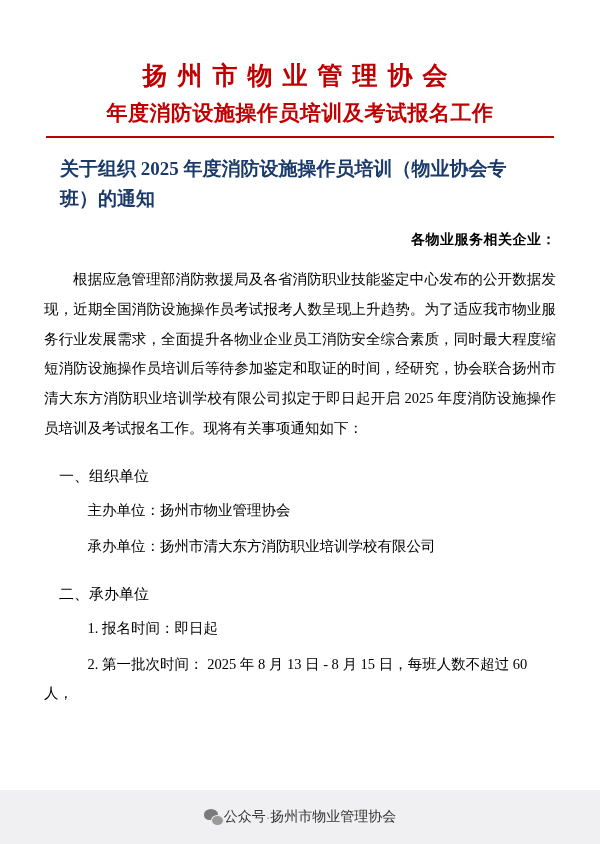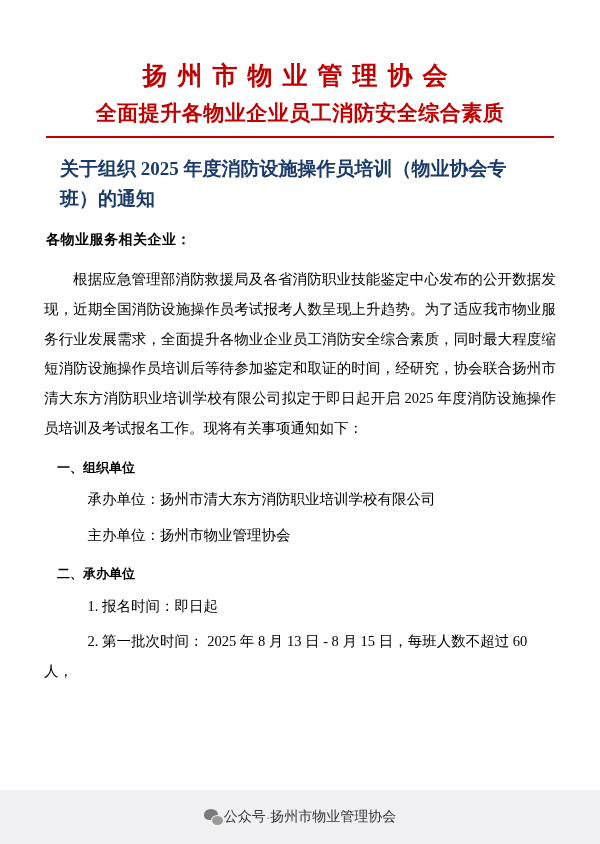--- a/index.html
+++ b/index.html
@@ -58,36 +58,37 @@
     text-align: left;
     line-height: 1.55;
     margin: 0 16px 18px 16px;
   }
 
   .addressee {
     font-weight: bold;
     font-size: 14px;
     margin: 0 0 12px 2px;
     letter-spacing: 0.5px;
+    text-align: right;
   }
 
   .body-par {
     font-size: 14.5px;
     line-height: 2.05;
     text-align: justify;
     text-justify: inter-ideograph;
     text-indent: 2em;
     margin: 16px 0 10px 0;
   }
 
   .section-head {
-    font-weight: bold;
-    font-size: 13px;
+    font-weight: normal;
+    font-size: 15px;
     line-height: 2.1;
-    margin: 10px 0 4px 0;
+    margin: 17px 0 4px 0;
     text-indent: 1em;
   }
 
   .sub-item {
     font-size: 14.5px;
     line-height: 2.05;
     margin: 0 0 6px 0;
     text-indent: 3em;
   }
 
@@ -140,35 +141,35 @@
     color: #999999;
   }
 </style>
 </head>
 <body>
 
 <div class="page">
 
   <div class="org-title">扬州市物业管理协会</div>
 
-  <div class="school-title">全面提升各物业企业员工消防安全综合素质</div>
+  <div class="school-title">年度消防设施操作员培训及考试报名工作</div>
 
   <div class="red-rule"></div>
 
   <div class="doc-title">关于组织 2025 年度消防设施操作员培训（物业协会专班）的通知</div>
 
   <div class="addressee">各物业服务相关企业：</div>
 
   <p class="body-par">根据应急管理部消防救援局及各省消防职业技能鉴定中心发布的公开数据发现，近期全国消防设施操作员考试报考人数呈现上升趋势。为了适应我市物业服务行业发展需求，全面提升各物业企业员工消防安全综合素质，同时最大程度缩短消防设施操作员培训后等待参加鉴定和取证的时间，经研究，协会联合扬州市清大东方消防职业培训学校有限公司拟定于即日起开启 2025 年度消防设施操作员培训及考试报名工作。现将有关事项通知如下：</p>
 
   <div class="section-head">一、组织单位</div>
 
+  <div class="sub-item">主办单位：扬州市物业管理协会</div>
+
   <div class="sub-item">承办单位：扬州市清大东方消防职业培训学校有限公司</div>
-
-  <div class="sub-item">主办单位：扬州市物业管理协会</div>
 
   <div class="section-head">二、承办单位</div>
 
   <div class="sub-item">1. 报名时间：即日起</div>
 
   <div class="sub-item">
     <span>2. 第一批次时间： 2025 年 8 月 13 日 - 8 月 15 日，每班人数不超过 60 人，</span>
   </div>
 
 

